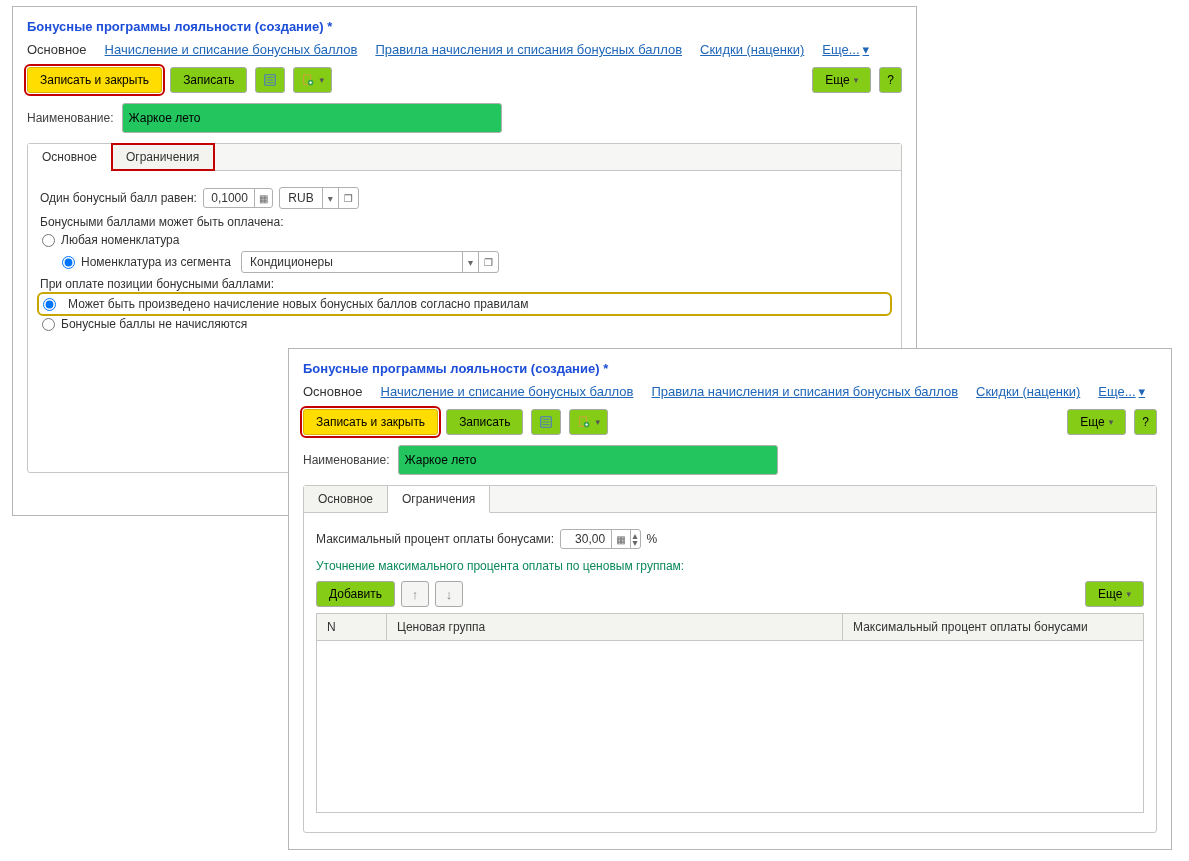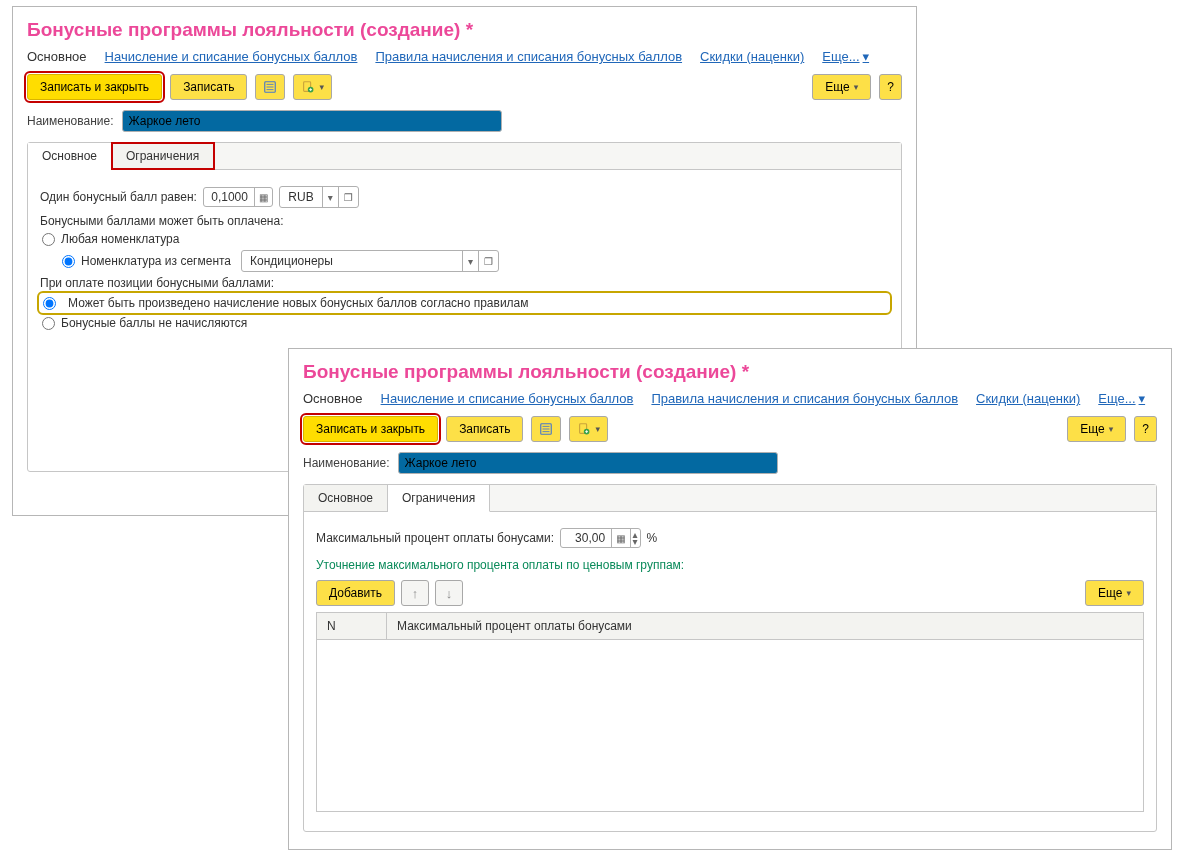--- a/index.html
+++ b/index.html
@@ -14,24 +14,24 @@
     height: 861px;
   }
   .window {
     position: absolute;
     border: 1px solid #b6b6b6;
     background: #fff;
   }
   .win1 { left: 12px; top: 6px; width: 905px; height: 510px; }
   .win2 { left: 288px; top: 348px; width: 884px; height: 502px; }
   .title {
-    font-size: 19px;
+    font-size: 13px;
     font-weight: bold;
     padding: 12px 14px 6px;
-    color: #ec4899;
+    color: #1d4ed8;
   }
   .toptabs {
     padding: 2px 14px 8px;
     display: flex;
     gap: 18px;
     align-items: center;
   }
   .toptabs .tabitem {
     font-size: 13px;
     color: #2067b9;
@@ -48,21 +48,21 @@
     display: flex; align-items: center; gap: 3px;
   }
   .toolbar {
     padding: 2px 14px 6px;
     display: flex;
     align-items: center;
     gap: 8px;
   }
   .btn {
     border: 1px solid #a8a8a8;
-    background: #fde047;
+    background: #84cc16;
     border-radius: 3px;
     padding: 5px 12px;
     font-size: 12px;
     cursor: pointer;
     display: inline-flex;
     align-items: center;
     gap: 4px;
     height: 26px;
   }
   .btn.primary {
@@ -80,24 +80,24 @@
   .field-row {
     padding: 4px 14px;
     display: flex;
     align-items: center;
     gap: 8px;
   }
   .field-label { color: #404040; }
   .input {
     border: 1px solid #b0b0b0;
     border-radius: 3px;
-    height: 22px;
+    height: 30px;
     padding: 4px 6px;
     font-size: 12px;
-    background: #0369a1;
+    background: #22c55e;
   }
   .subtab-wrap {
     margin: 6px 14px 0;
     border: 1px solid #c6c6c6;
     border-radius: 3px;
   }
   .subtab-bar {
     display: flex;
     border-bottom: 1px solid #c6c6c6;
     background: #f6f6f4;
@@ -346,20 +346,21 @@
         <div class="spacer"></div>
         <button class="btn">
           <span>Еще</span>
           <span class="caret">▾</span>
         </button>
       </div>
 
       <div class="tbl">
         <div class="tbl-head">
           <div class="th" style="width:70px">N</div>
+          <div class="th" style="flex:1">Ценовая группа</div>
           <div class="th" style="width:300px;border-right:none">Максимальный процент оплаты бонусами</div>
         </div>
         <div class="tbl-body"></div>
       </div>
 
     </div>
   </div>
 </div>
 
 </body></html>

